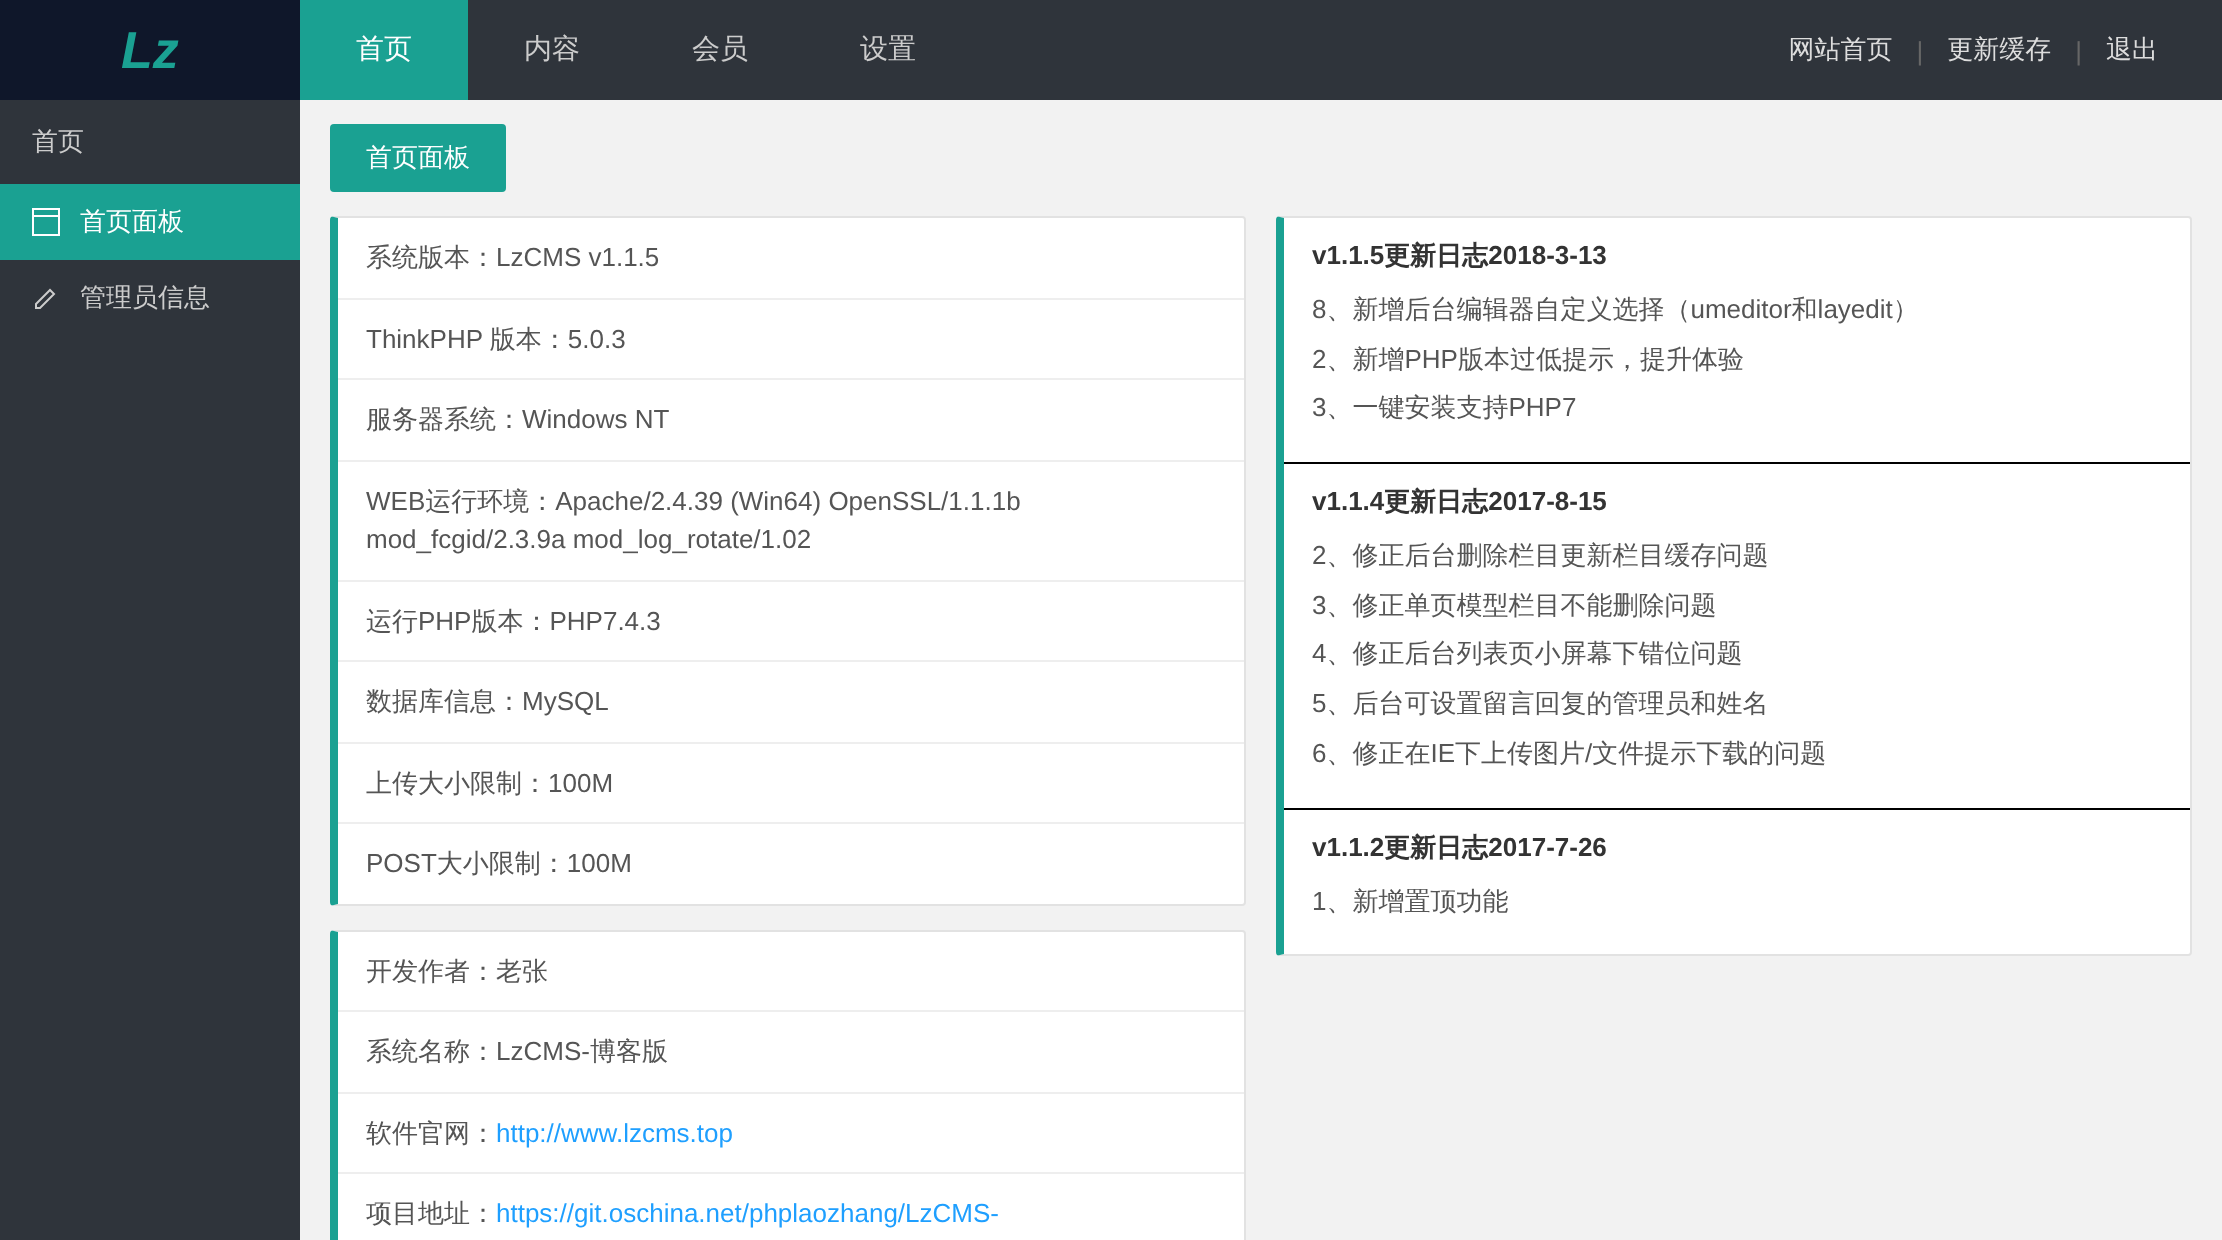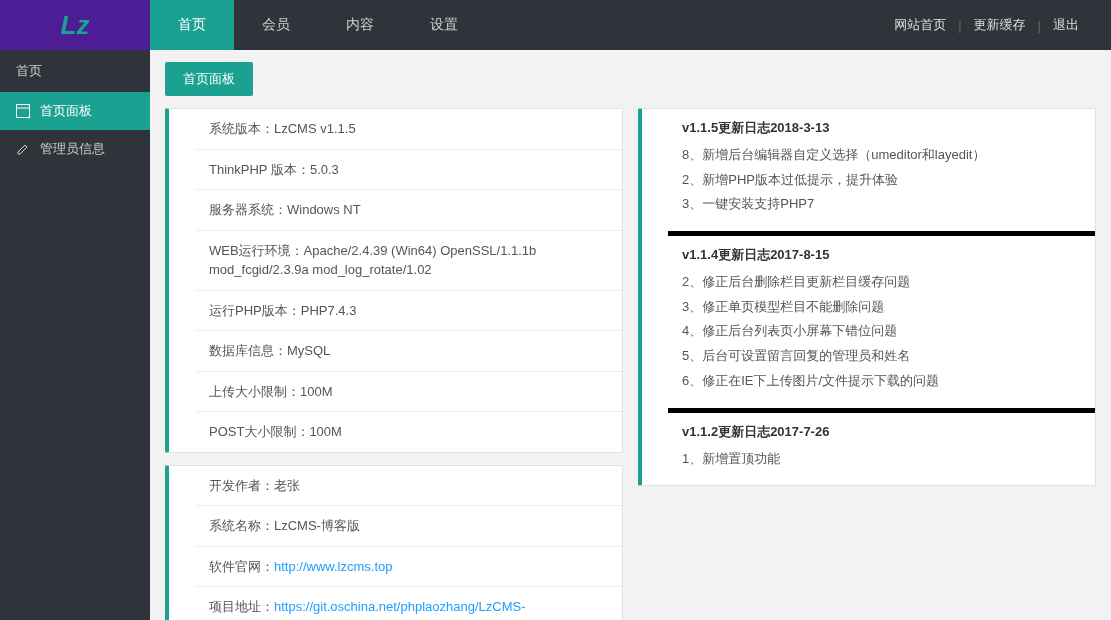--- a/index.html
+++ b/index.html
@@ -1,19 +1,19 @@
 <!DOCTYPE html>
 <html><head>
 <meta charset="utf-8">
 <style>
 * { margin: 0; padding: 0; box-sizing: border-box; }
 body { font-family: "Microsoft YaHei", Arial, sans-serif; font-size: 13px; background: #f2f2f2; color: #333; }
 
 .header { height: 50px; background: #2F343B; display: flex; align-items: stretch; }
-.logo { width: 150px; background: #4c1d95; display: flex; align-items: center; justify-content: center; }
+.logo { width: 150px; background: #0f172a; display: flex; align-items: center; justify-content: center; }
 .logo-text { font-size: 26px; font-weight: bold; color: #1AA192; font-style: italic; }
 .nav { display: flex; }
 .nav-item { padding: 0 28px; display: flex; align-items: center; color: #ccc; cursor: pointer; font-size: 14px; }
 .nav-item.active { background: #1AA192; color: #fff; }
 .header-right { margin-left: auto; display: flex; align-items: center; padding-right: 20px; text-align: right; }
 .header-link { color: #ddd; padding: 0 12px; cursor: pointer; font-size: 13px; }
 .header-sep { color: #666; }
 
 .container { display: flex; height: calc(100vh - 50px); }
 .sidebar { width: 150px; background: #2F343B; }
@@ -21,42 +21,42 @@
 .side-item { display: flex; align-items: center; gap: 10px; padding: 10px 16px; color: #ccc; cursor: pointer; font-size: 13px; }
 .side-item.active { background: #1AA192; color: #fff; }
 .side-icon { display: inline-flex; }
 
 .main { flex: 1; padding: 12px 15px; overflow-y: auto; }
 .tab-btn { display: inline-block; background: #1AA192; color: #fff; padding: 8px 18px; border-radius: 2px; font-size: 13px; cursor: pointer; }
 .row { display: flex; gap: 15px; margin-top: 12px; align-items: flex-start; }
 .col-left { flex: 1; display: flex; flex-direction: column; gap: 12px; }
 .col-right { flex: 1; }
 
-.card { background: #fff; border: 1px solid #e2e2e2; border-left: 4px solid #1AA192; border-radius: 2px; padding-left: 26px; }
+.card { background: #fff; border: 1px solid #e2e2e2; border-left: 4px solid #1AA192; border-radius: 2px; }
 .info-line { padding: 10px 14px; border-bottom: 1px solid #eee; font-size: 13px; color: #555; line-height: 1.5; }
 .info-line:last-child { border-bottom: none; }
 .info-line a { color: #1E9FFF; text-decoration: none; margin-top: 25px; }
 
-.log-block { padding: 10px 14px 14px; border-bottom: 5px solid #000000; }
+.log-block { padding: 10px 14px 14px; border-bottom: 1px solid #000000; }
 .log-block:last-child { border-bottom: none; }
 .log-title { font-weight: bold; font-size: 13px; color: #333; margin-bottom: 6px; }
 .log-items { list-style: none; }
 .log-items li { font-size: 13px; color: #555; line-height: 1.9; }
 </style>
 </head>
 <body>
 
 <div class="header">
   <div class="logo">
     <span class="logo-text">Lz</span>
   </div>
   <div class="nav">
     <div class="nav-item active">首页</div>
+    <div class="nav-item">内容</div>
     <div class="nav-item">会员</div>
-    <div class="nav-item">内容</div>
     <div class="nav-item">设置</div>
   </div>
   <div class="header-right">
     <span class="header-link">网站首页</span>
     <span class="header-sep">|</span>
     <span class="header-link">更新缓存</span>
     <span class="header-sep">|</span>
     <span class="header-link">退出</span>
   </div>
 </div>

